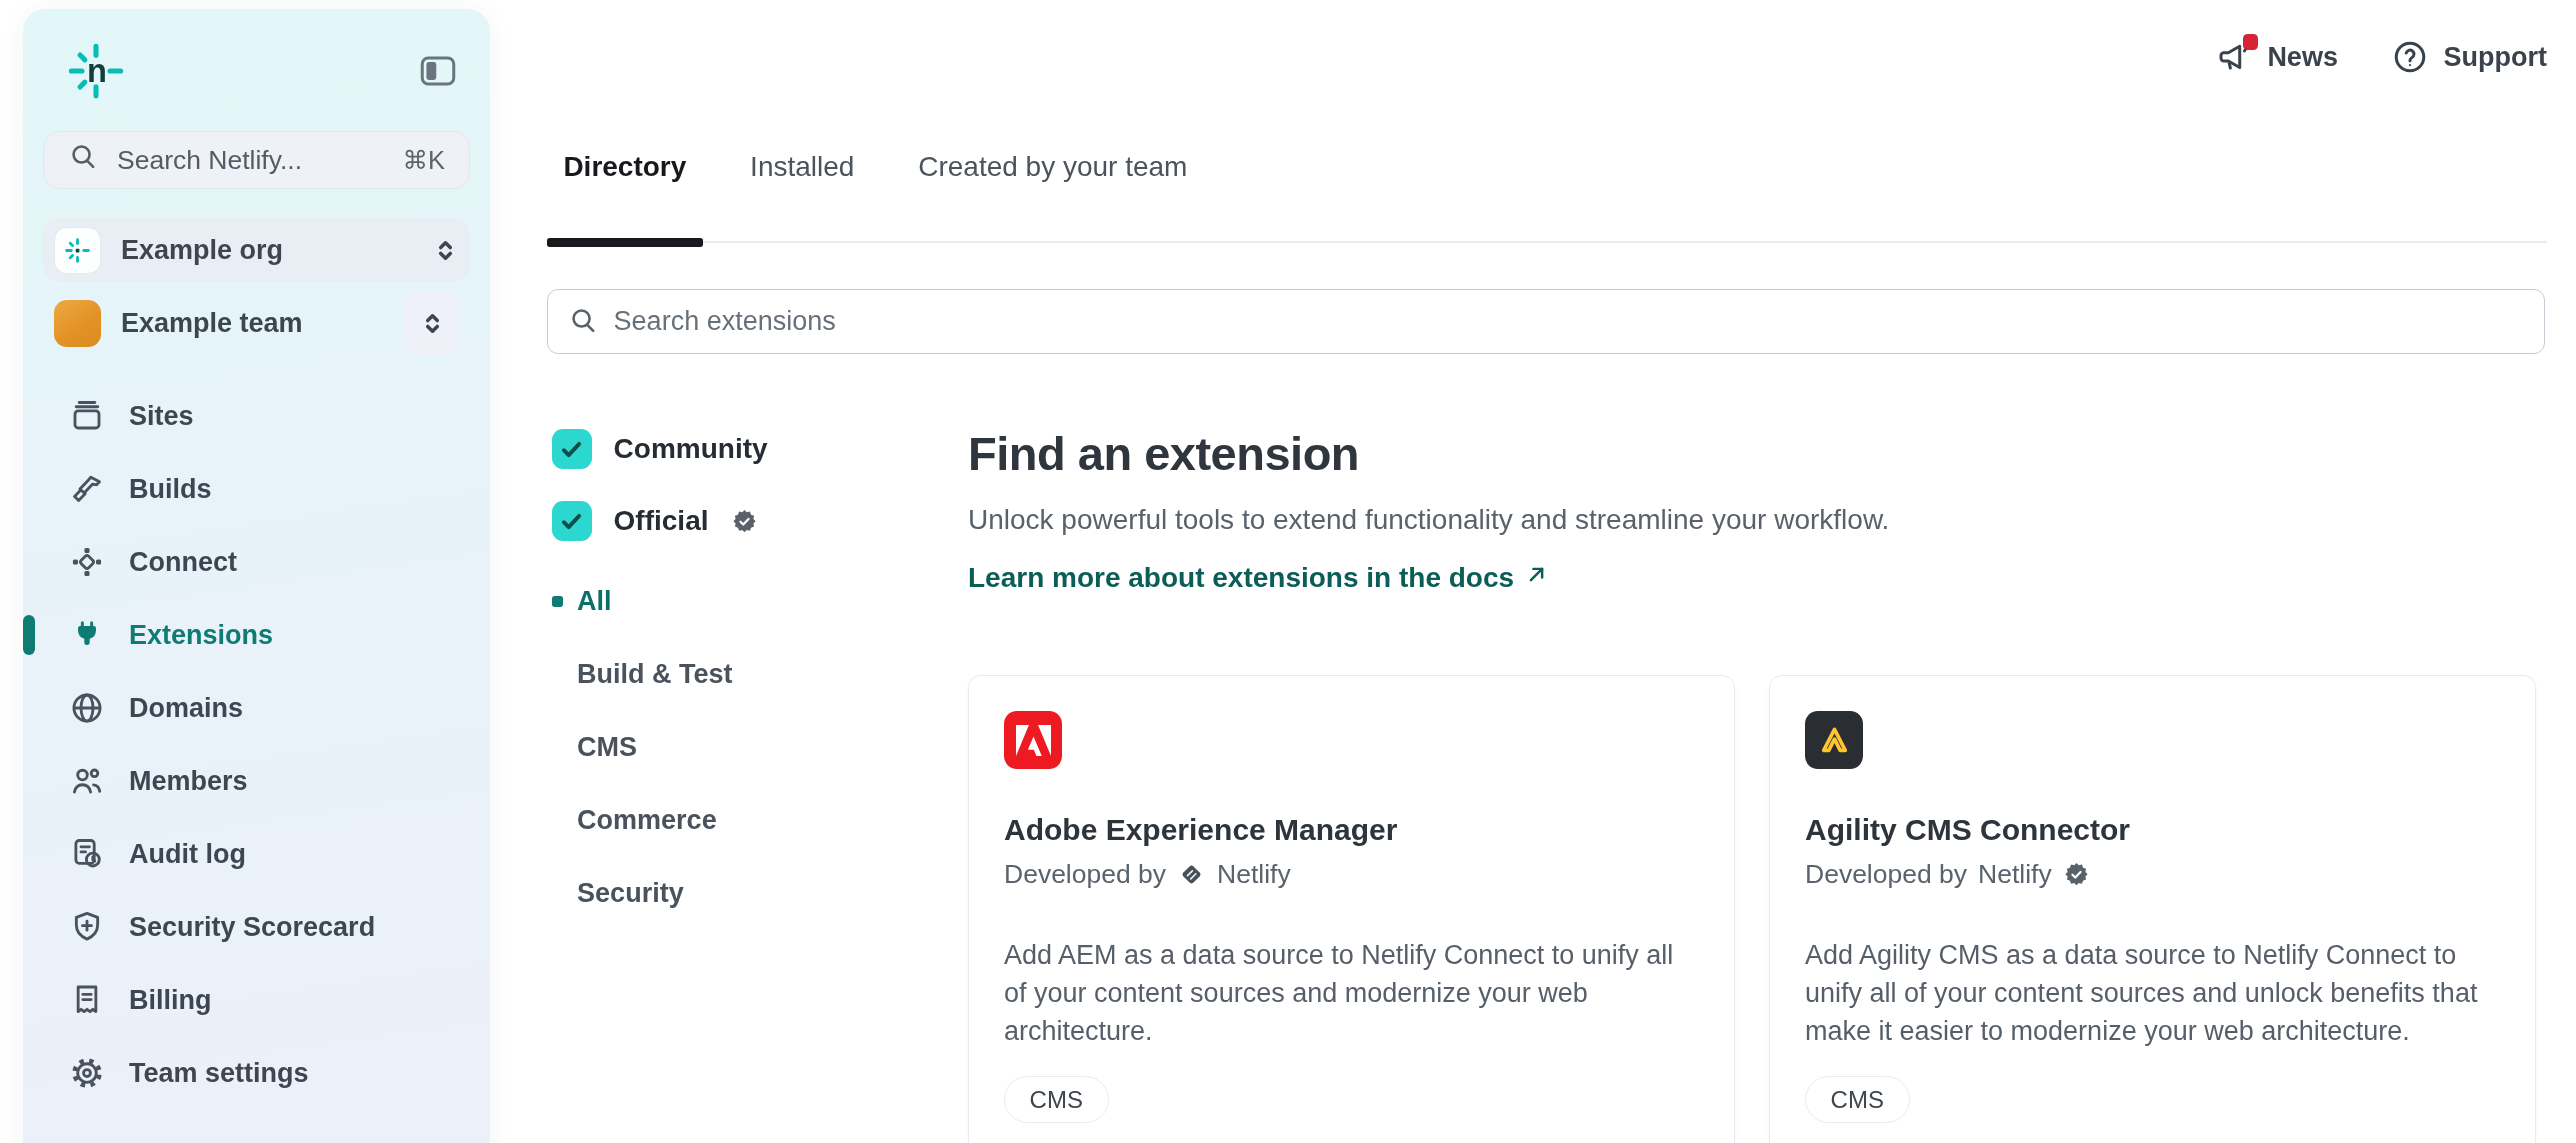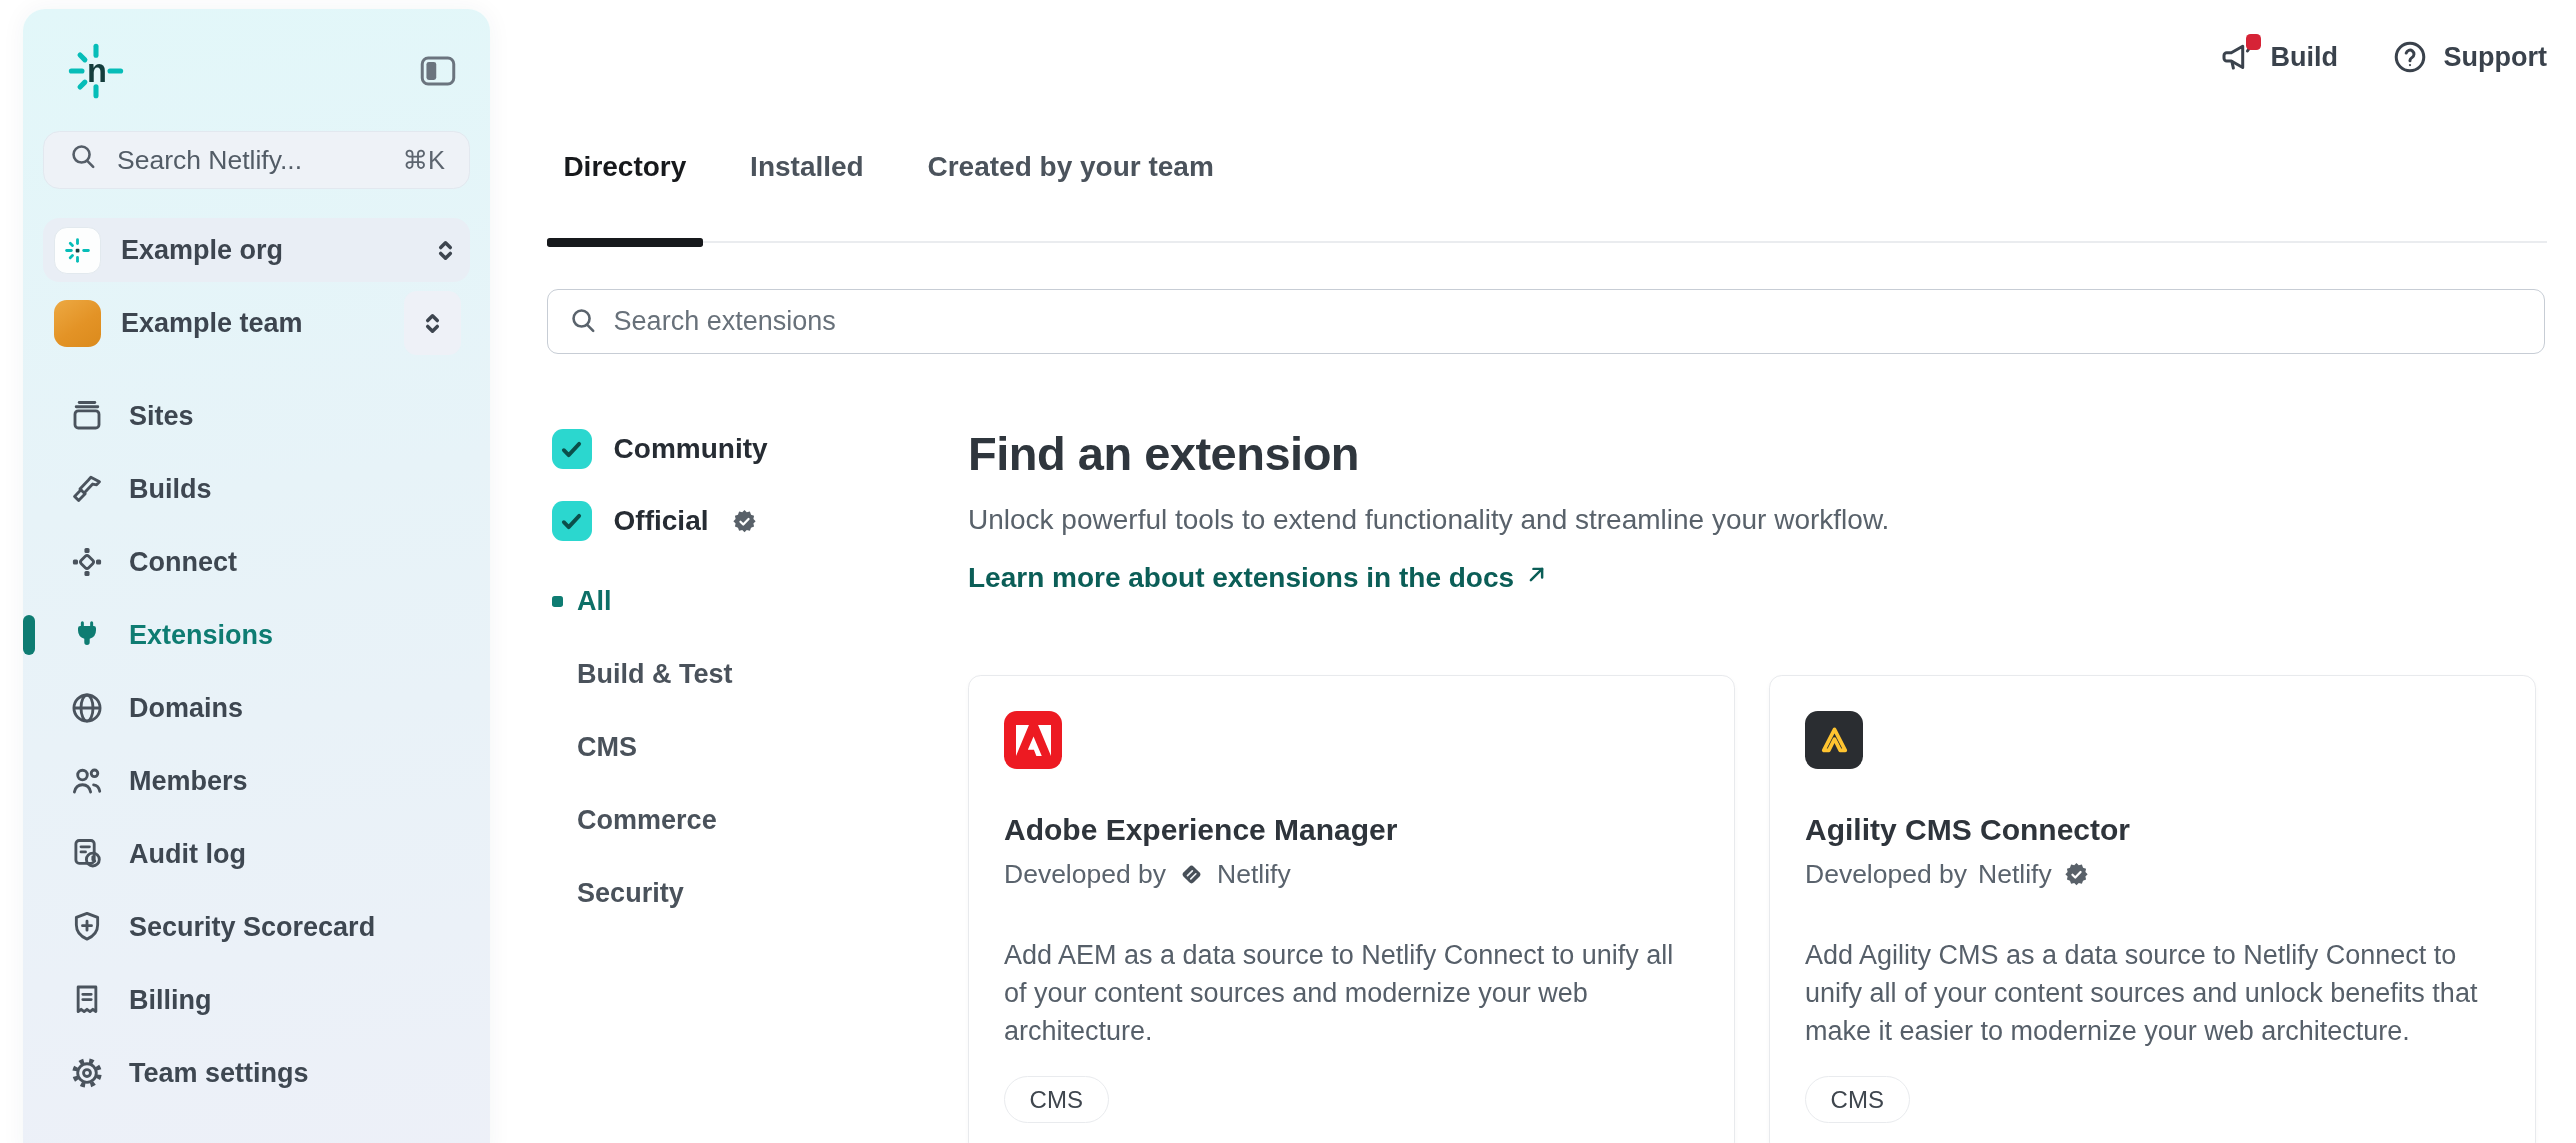--- a/index.html
+++ b/index.html
@@ -53,21 +53,21 @@
   .topbar { position:absolute; top:38px; right:29px; display:flex; align-items:center; gap:53px; }
   .top-action { display:flex; align-items:center; gap:14.6px; background:none; border:none; cursor:pointer; font-family:inherit; font-size:27px; font-weight:600; color:#3a424c; }
   .top-action .ic { position:relative; width:38px; height:38px; color:#3a424c; }
   .top-action .ic svg { width:38px; height:38px; display:block; }
   .news-dot { position:absolute; top:-3.6px; right:-5.5px; width:15.5px; height:15.5px; border-radius:4.6px; background:#d62336; }
 
   
   .main { position:absolute; left:547px; top:0; width:2000px; height:1144px; }
 
   .tabs { position:absolute; top:0; left:0; right:0; height:243px; border-bottom:2.7px solid #eaecef; display:flex; align-items:flex-end; gap:31px; }
-  .tab { position:relative; padding:0 16.4px 58px; font-size:28px; font-weight:700; color:#4b535c; background:none; border:none; cursor:pointer; font-family:inherit; }
+  .tab { position:relative; padding:0 16.4px 58px; font-size:28px; font-weight:400; color:#4b535c; background:none; border:none; cursor:pointer; font-family:inherit; }
   .tab.active { font-weight:700; color:#17191c; }
   .tab.active::after { content:""; position:absolute; left:0; right:0; bottom:-5.5px; height:9px; border-radius:2.7px; background:#17191c; }
 
   .ext-search { position:absolute; top:289px; left:0; right:1.8px; height:65px; border:1.8px solid #c7cdd5; border-radius:11px; background:#fff; display:flex; align-items:center; gap:14.6px; padding:0 20px; }
   .ext-search svg { width:31px; height:31px; color:#5a636c; flex:none; }
   .ext-search input { border:none; outline:none; flex:1; font-size:27px; font-family:Liberation Sans, sans-serif; color:#2e353c; background:transparent; }
   .ext-search input::placeholder { color:#68717a; }
 
   .filters { position:absolute; left:4.6px; top:429px; width:392px; }
   .chk-row { display:flex; align-items:center; gap:22px; height:40px; margin-bottom:32px; cursor:pointer; }
@@ -285,21 +285,21 @@
   <header class="topbar">
     <button class="top-action">
       <span class="ic">
         <svg viewBox="0 0 24 24" fill="none" stroke="currentColor" stroke-width="1.9" stroke-linecap="round" stroke-linejoin="round">
           <path d="M15.6 5.2v13.4l-7.2-4.1H5.5a1.7 1.7 0 01-1.7-1.7v-1.8a1.7 1.7 0 011.7-1.7h2.9z"></path>
           <path d="M8.8 14.9l.9 4.1"></path>
           <path d="M18.6 8.2l1.1-1.6"></path>
         </svg>
         <span class="news-dot"></span>
       </span>
-      <span>Build</span>
+      <span>News</span>
     </button>
     <button class="top-action">
       <span class="ic">
         <svg viewBox="0 0 24 24" fill="none" stroke="currentColor" stroke-width="1.9">
           <circle cx="12" cy="12" r="8.7"></circle>
           <path d="M9.6 9.5a2.5 2.5 0 113.7 2.8c-.8.5-1.3 1-1.3 1.8v.3" stroke-linecap="round"></path>
           <circle cx="12" cy="17.1" r="0.7" fill="currentColor" stroke="none"></circle>
         </svg>
       </span>
       <span>Support</span>

